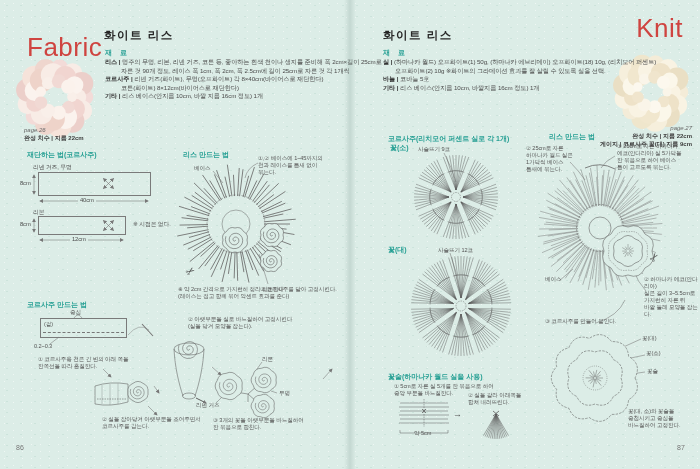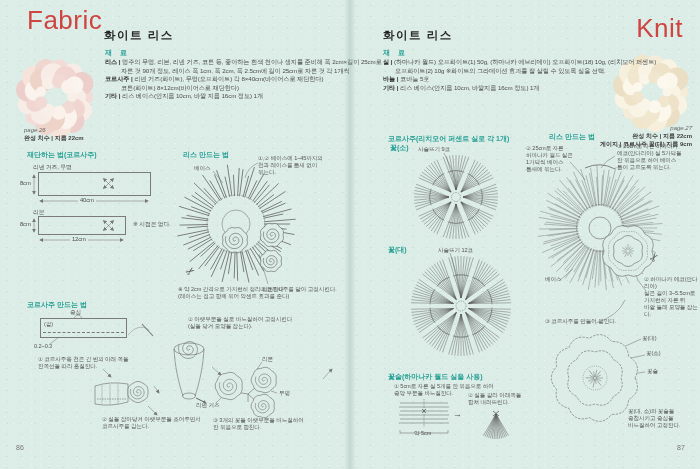--- a/index.html
+++ b/index.html
@@ -80,21 +80,21 @@
       <path d="M596,323 Q618,316 625,300"></path>
 
       <path d="M641,339 L619,349"></path>
       <path d="M645,355 L612,362"></path>
       <path d="M645,372 L604,378"></path>
     </g>
   </svg>
 
   <section class="sec" id="sec-left">
 
-    <div class="abs cat" style="left:27px;top:7px">Fabric</div>
+    <div class="abs cat" style="left:27px;top:34px">Fabric</div>
 
     <svg class="abs" style="left:12px;top:55px;filter:blur(.3px)" width="88" height="84">
       <g stroke="none">
         <g>
             <circle cx="73.00" cy="42.00" r="8.25" fill="#f3dbd8" stroke="none"></circle>
             <circle cx="69.68" cy="55.48" r="10.46" fill="#f8ece6" stroke="none"></circle>
             <circle cx="60.47" cy="65.87" r="11.87" fill="#eccfca" stroke="none"></circle>
             <circle cx="47.50" cy="70.79" r="11.97" fill="#f6e3da" stroke="none"></circle>
             <circle cx="33.72" cy="69.12" r="10.72" fill="#efd6ce" stroke="none"></circle>
             <circle cx="22.29" cy="61.23" r="8.57" fill="#f3dbd8" stroke="none"></circle>

